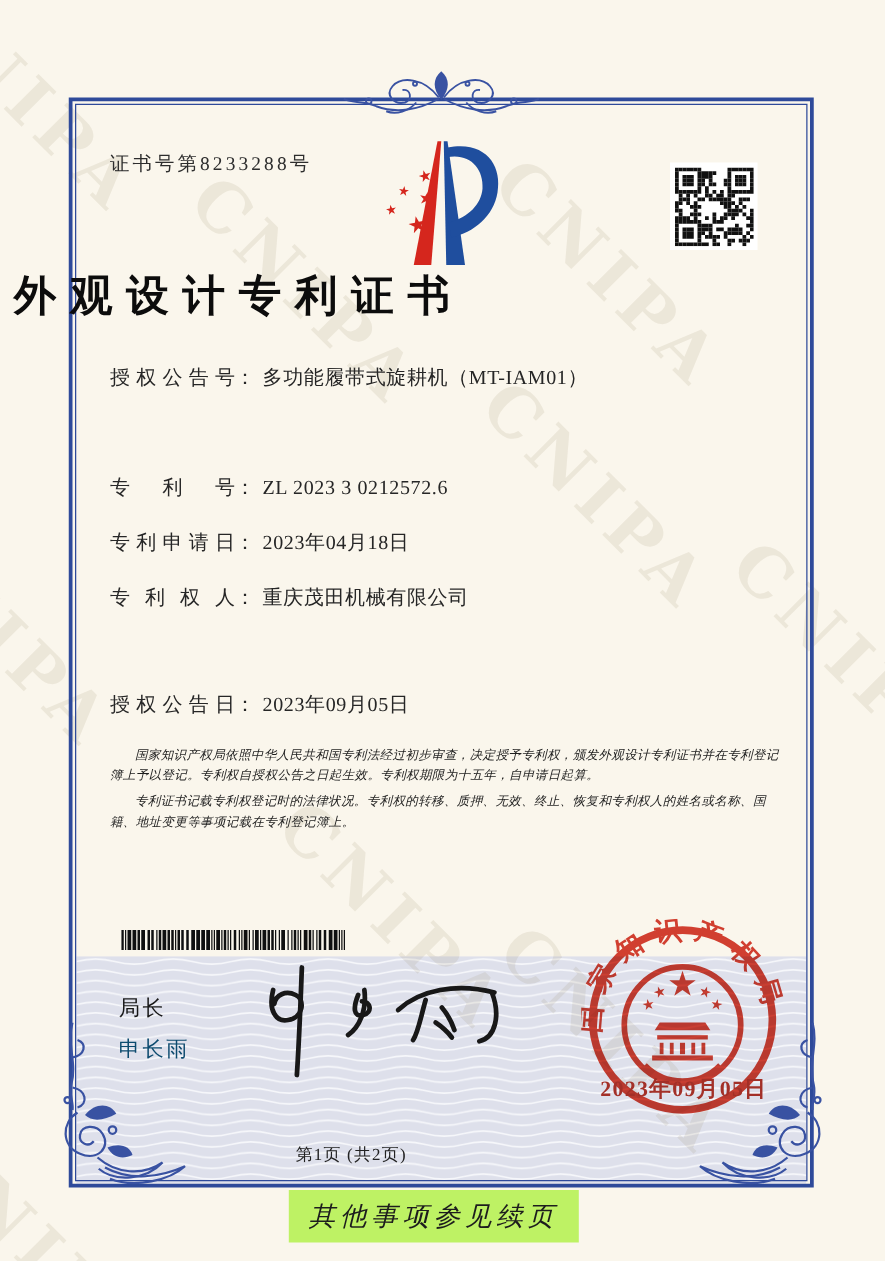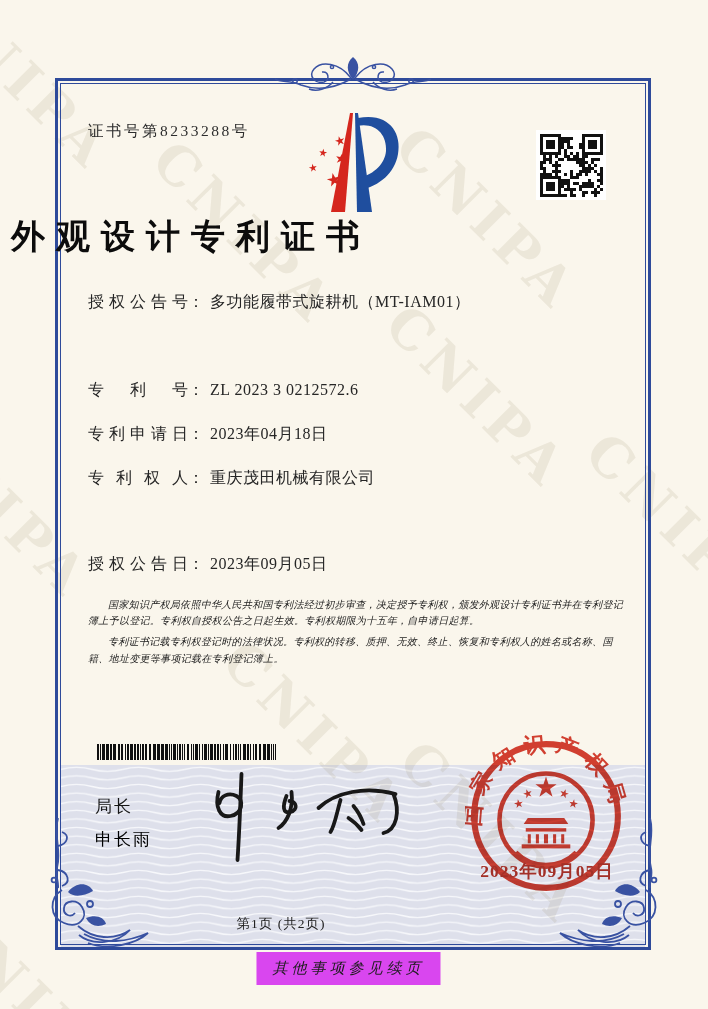--- a/index.html
+++ b/index.html
@@ -39,31 +39,31 @@
   .paras{position:absolute;left:88px;top:597px;width:545px;z-index:3;font-size:10px;
          line-height:1.62;color:#1e1e1e;font-style:italic;font-family:Liberation Serif, serif;}
   .paras p{margin:0 0 5px 0;text-indent:2em;letter-spacing:0.3px;}
 
   .barcode{position:absolute;left:97px;top:744px;z-index:3;}
   .barcode rect{fill:#101010;}
 
   .sig-title{position:absolute;left:95px;top:795px;z-index:4;font-family:"Liberation Sans",sans-serif;
              font-size:17px;color:#161616;letter-spacing:2px;}
   .sig-name{position:absolute;left:95px;top:828px;z-index:4;font-family:"Liberation Sans",sans-serif;
-            font-size:17px;color:#000000;letter-spacing:2px;}
+            font-size:17px;color:#0c4a6e;letter-spacing:2px;}
   .signature{position:absolute;left:188px;top:770px;z-index:4;}
 
   .seal{position:absolute;left:465px;top:735px;z-index:4;mix-blend-mode:multiply;}
   .seal-date{position:absolute;left:458px;top:859px;width:178px;text-align:center;z-index:5;
              font-size:17.5px;font-weight:bold;color:#a33028;letter-spacing:1px;}
 
   .page-indicator{position:absolute;left:0;top:915px;width:562px;text-align:center;z-index:3;
                   font-size:13.5px;color:#222;letter-spacing:1px;}
   .cont-note{position:absolute;left:50%;transform:translateX(-53%);top:952px;z-index:5;
-             background:#d946ef;padding:7px 16px;font-size:15px;color:#1d1d1d;
+             background:#bef264;padding:7px 16px;font-size:21px;color:#1d1d1d;
              letter-spacing:4px;font-style:italic;}
 </style>
 </head>
 <body>
 
 <div id="page">
 
   <div class="wm" style="left:-38px;top:-26px;">CNIPA</div>
   <div class="wm" style="left:185px;top:128px;">CNIPA</div>
   <div class="wm" style="left:428px;top:114px;">CNIPA</div>

